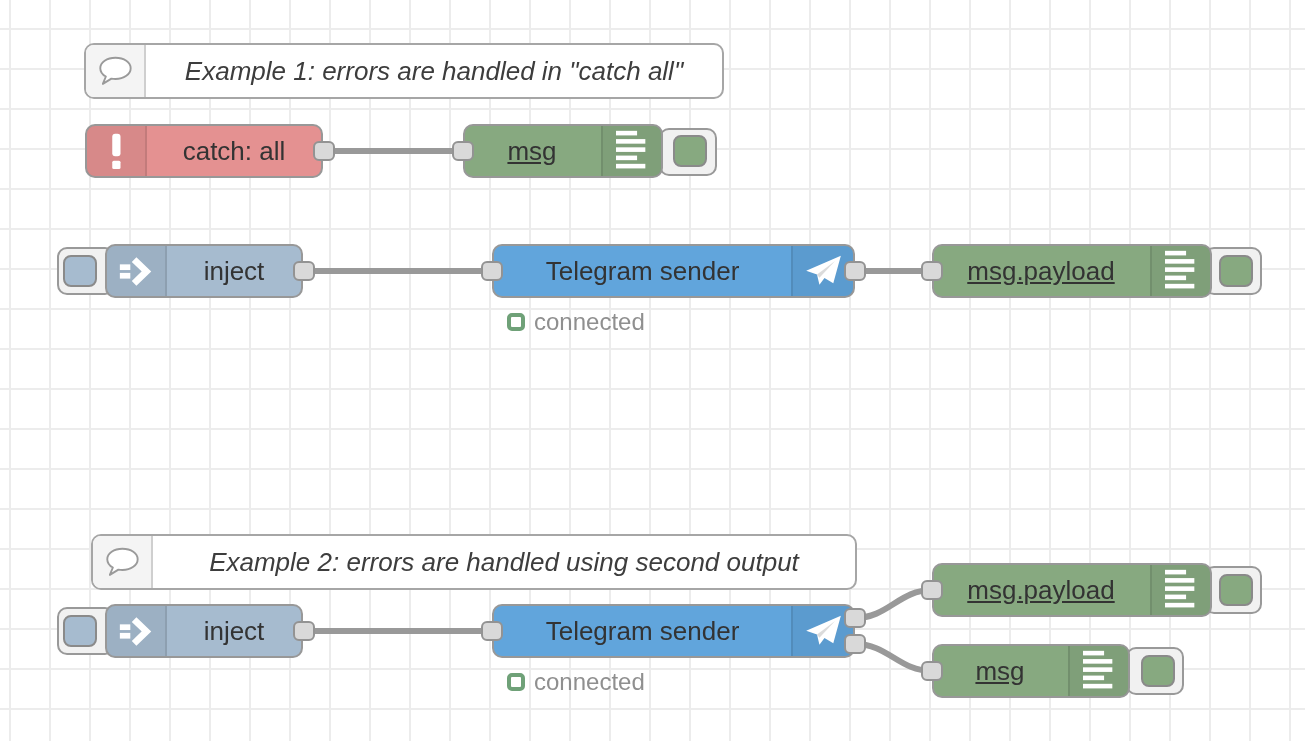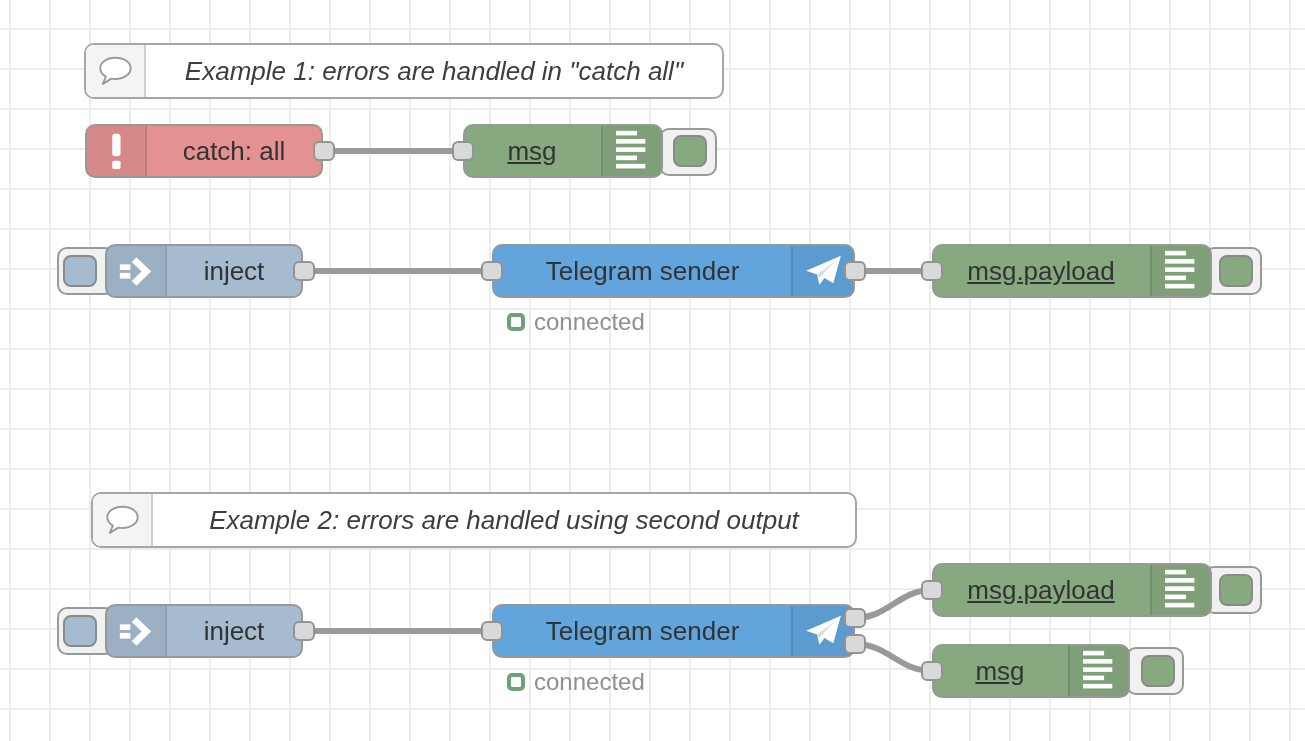--- a/index.html
+++ b/index.html
@@ -168,21 +168,21 @@
         <rect x="0" y="1" width="23" height="5"></rect>
         <rect x="0" y="10" width="32" height="5"></rect>
         <rect x="0" y="19" width="32" height="5"></rect>
         <rect x="0" y="28" width="23" height="5"></rect>
         <rect x="0" y="37" width="32" height="5"></rect>
       </svg>
     </div>
   </div>
   <div class="port" style="left:921px;top:261px;"></div>
 
-  <div class="comment" style="left:91px;top:492px;width:766px;">
+  <div class="comment" style="left:91px;top:534px;width:766px;">
     <div class="c-icon">
       <svg width="38" height="38" viewBox="0 0 40 40" aria-hidden="true">
         <path d="M20.5 6 C11.5 6 4.5 10.8 4.5 17 C4.5 20.6 6.8 23.8 10.4 25.8 L7.2 33.6 L16.2 28 C17.6 28.3 19 28.4 20.5 28.4 C29.5 28.4 36.5 23.2 36.5 17 C36.5 10.8 29.5 6 20.5 6 Z" fill="#fff" stroke="#9a9a9a" stroke-width="2" stroke-linejoin="round"></path>
       </svg>
     </div>
     <div class="c-label">Example 2: errors are handled using second output</div>
   </div>
 
   <div class="holder" style="left:57px;top:607px;width:58px;"></div>
   <div class="nbtn b-inject" style="left:63px;top:615px;"></div>

